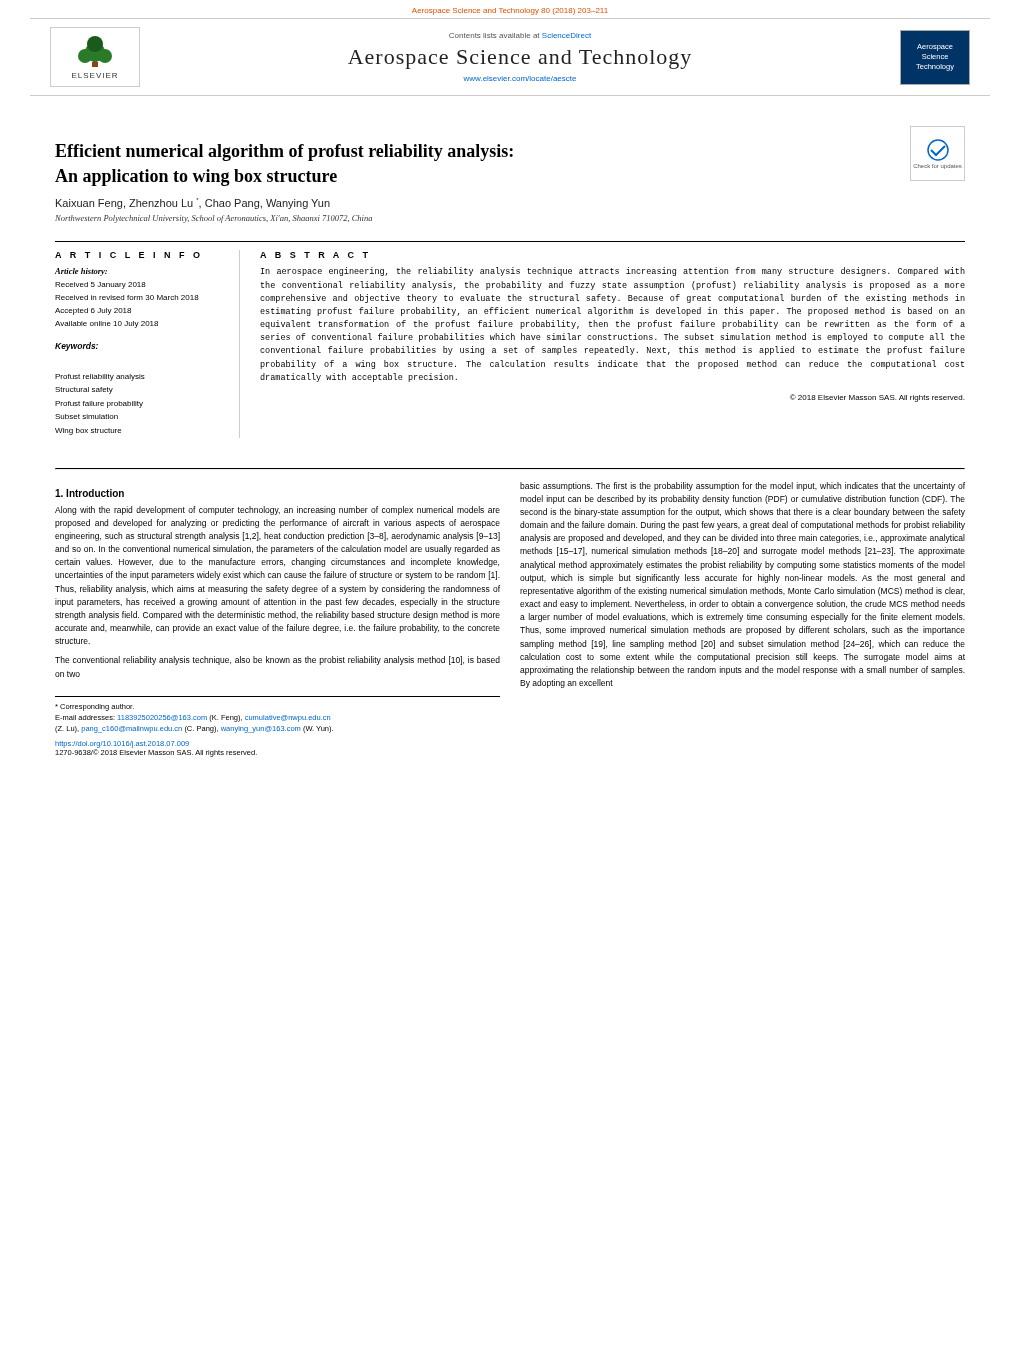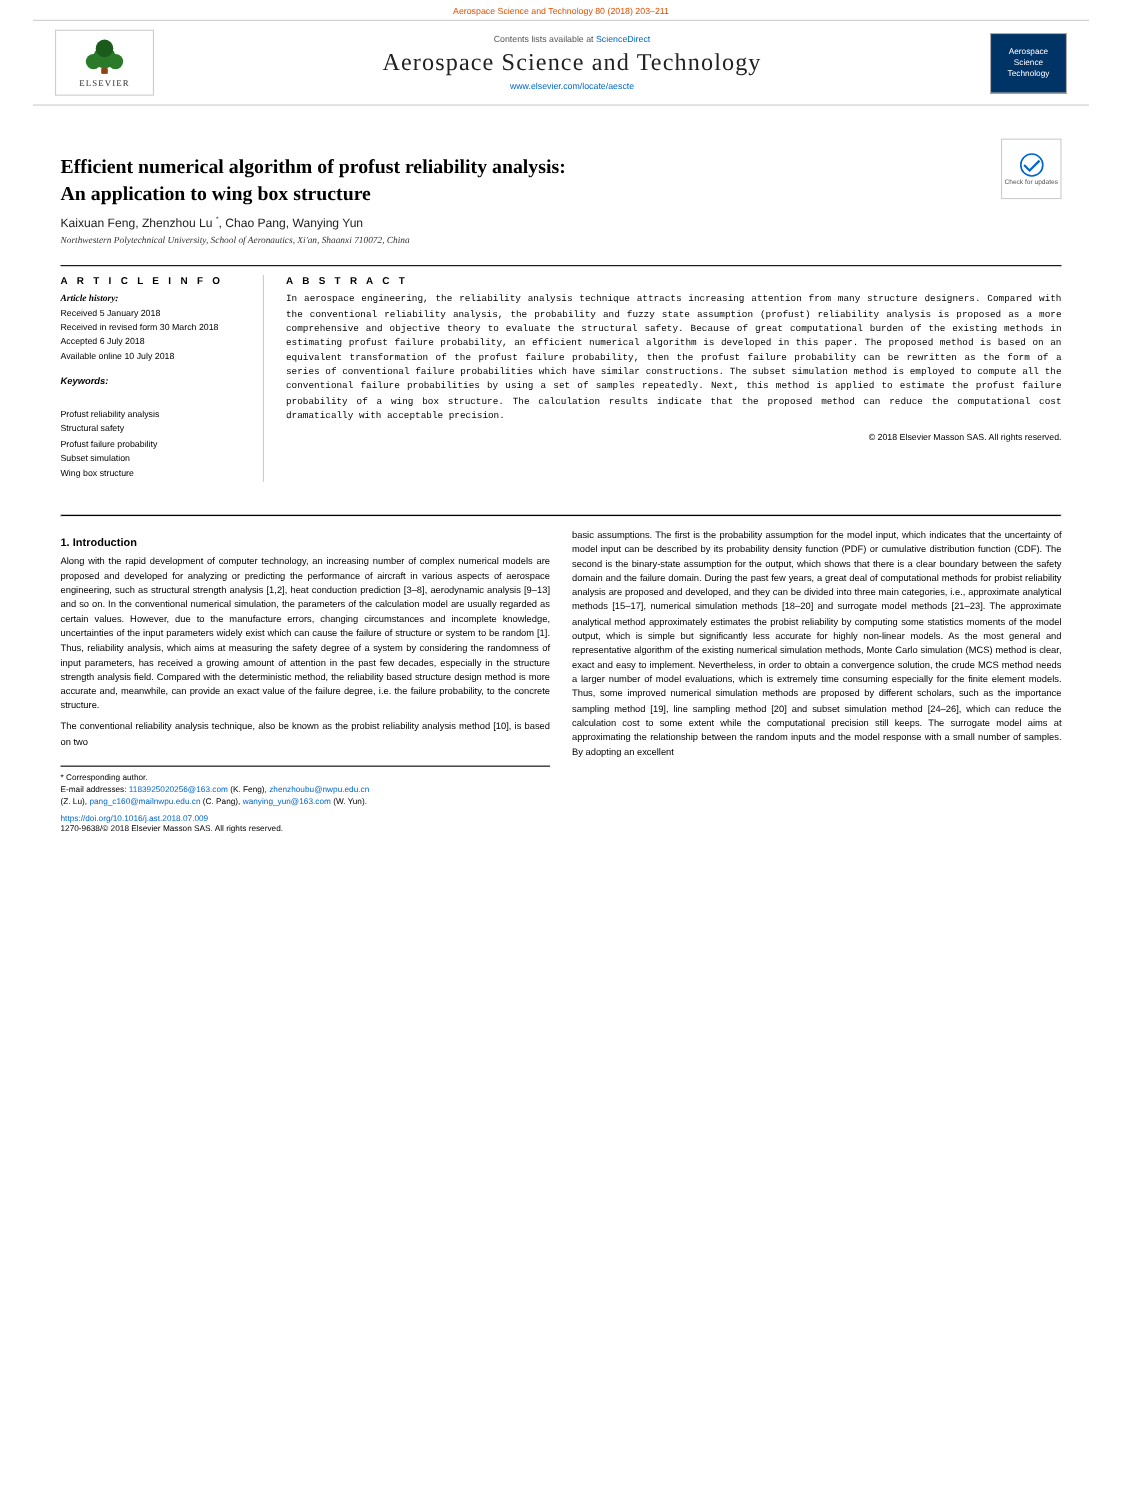--- a/index.html
+++ b/index.html
@@ -43,21 +43,21 @@
       justify-content: center;
       flex-shrink: 0;
       margin-right: 20px;
     }
     .elsevier-logo .tree-svg {
       width: 50px;
       height: 35px;
     }
     .elsevier-logo .elsevier-text {
       font-size: 8px;
-      font-family: Liberation Serif, serif;
+      font-family: Liberation Sans, sans-serif;
       color: #333;
       letter-spacing: 1px;
       margin-top: 2px;
     }
     .journal-title-area {
       flex: 1;
       text-align: center;
     }
     .contents-line {
       font-size: 8px;
@@ -364,21 +364,21 @@
         <div class="section-heading">1. Introduction</div>
         <div class="body-text">Along with the rapid development of computer technology, an increasing number of complex numerical models are proposed and developed for analyzing or predicting the performance of aircraft in various aspects of aerospace engineering, such as structural strength analysis [1,2], heat conduction prediction [3–8], aerodynamic analysis [9–13] and so on. In the conventional numerical simulation, the parameters of the calculation model are usually regarded as certain values. However, due to the manufacture errors, changing circumstances and incomplete knowledge, uncertainties of the input parameters widely exist which can cause the failure of structure or system to be random [1]. Thus, reliability analysis, which aims at measuring the safety degree of a system by considering the randomness of input parameters, has received a growing amount of attention in the past few decades, especially in the structure strength analysis field. Compared with the deterministic method, the reliability based structure design method is more accurate and, meanwhile, can provide an exact value of the failure degree, i.e. the failure probability, to the concrete structure.</div>
         <div class="body-text">The conventional reliability analysis technique, also be known as the probist reliability analysis method [10], is based on two</div>
 
         <div class="footnote-area">
           <div class="footnote-text">* Corresponding author.</div>
           <div class="footnote-text">
             <span>E-mail addresses: </span>
             <span style="color:#0066cc;">1183925020256@163.com</span>
             <span> (K. Feng), </span>
-            <span style="color:#0066cc;">zhenzhoubu@nwpu.edu.cn</span>
+            <span style="color:#0066cc;">cumulative@nwpu.edu.cn</span>
             <span><br>(Z. Lu), </span>
             <span style="color:#0066cc;">pang_c160@mailnwpu.edu.cn</span>
             <span> (C. Pang), </span>
             <span style="color:#0066cc;">wanying_yun@163.com</span>
             <span> (W. Yun).</span>
           </div>
           <div class="doi-text">
             <span style="color:#0066cc;">https://doi.org/10.1016/j.ast.2018.07.009</span>
           </div>
           <div class="issn-text">1270-9638/© 2018 Elsevier Masson SAS. All rights reserved.</div>

